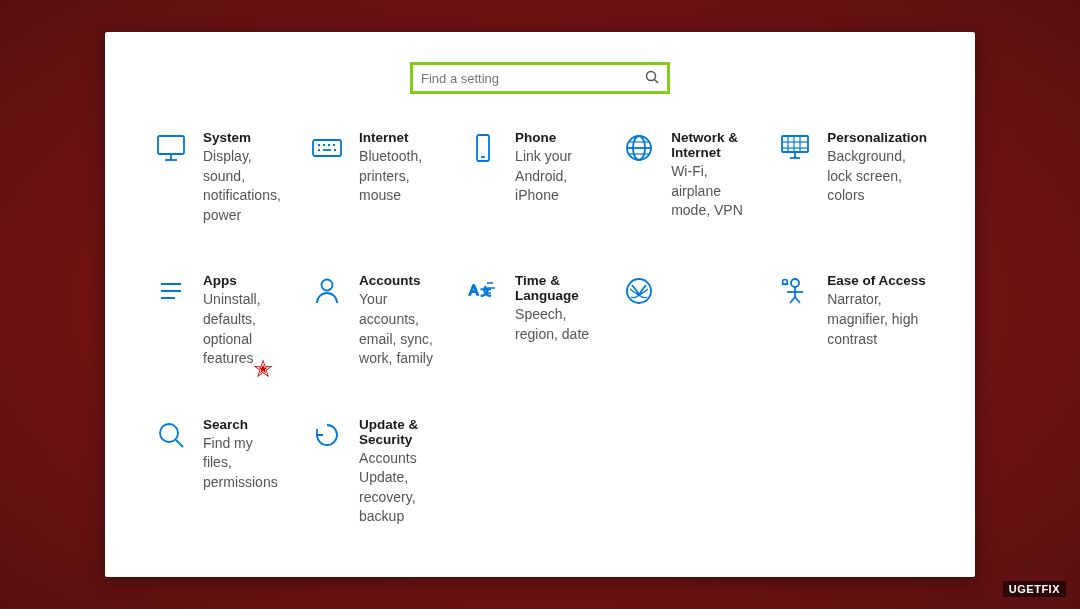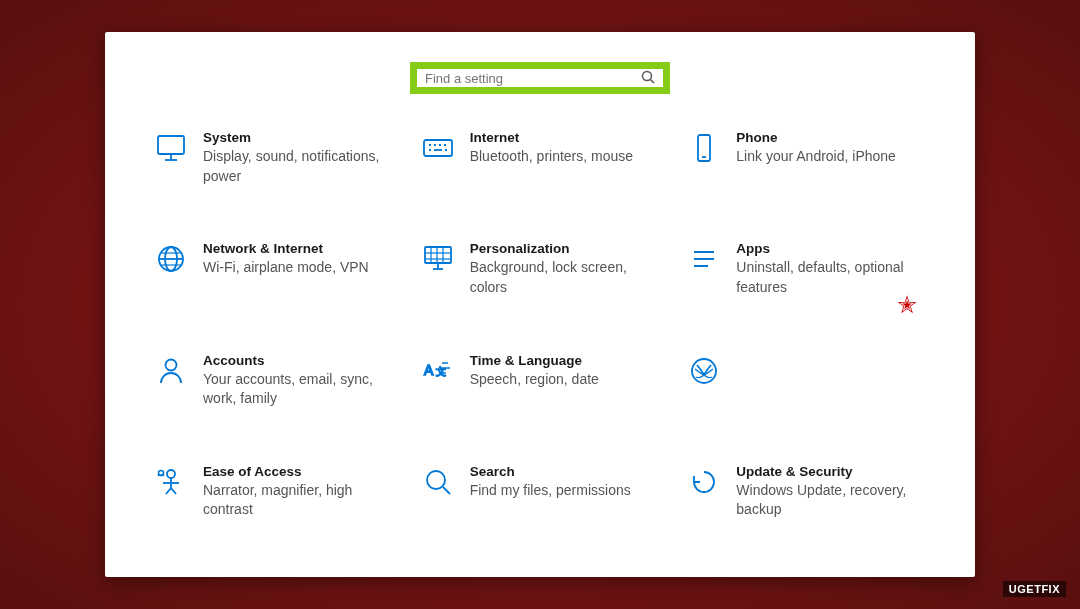--- a/index.html
+++ b/index.html
@@ -26,41 +26,41 @@
       box-shadow: 0 4px 20px rgba(0,0,0,0.4);
     }
     .search-bar-container {
       display: flex;
       justify-content: center;
       margin-bottom: 6px;
     }
     .search-bar {
       display: flex;
       align-items: center;
-      border: 7px solid #84cc16;
+      border: 3px solid #84cc16;
       width: 260px;
       height: 32px;
       padding: 0 8px;
       background: #fff;
     }
     .search-bar input {
       border: none;
       outline: none;
       flex: 1;
       font-size: 13px;
       color: #555;
       font-family: 'Segoe UI', Arial, sans-serif;
     }
     .search-icon-svg {
       color: #555;
       font-size: 14px;
     }
     .settings-grid {
       display: grid;
-      grid-template-columns: 1fr 1fr 1fr;
+      grid-template-columns: 1fr 1fr 1fr 1fr 1fr;
       gap: 18px 10px;
       flex: 1;
     }
     .settings-item {
       display: flex;
       align-items: flex-start;
       gap: 14px;
       padding: 10px 8px;
       cursor: pointer;
       border-radius: 2px;
@@ -300,20 +300,20 @@
   </div>
       <div class="settings-item">
     <div class="settings-icon">
       <svg viewBox="0 0 32 32">
             <path d="M16 6 C21.5 6 26 10.5 26 16 C26 21.5 21.5 26 16 26 C10.5 26 6 21.5 6 16" stroke="#0078d7" stroke-width="1.8" fill="none"></path>
             <polyline points="6,10 6,16 12,16" stroke="#0078d7" stroke-width="1.8" fill="none"></polyline>
           </svg>
     </div>
     <div class="settings-text">
       <span class="settings-title">Update &amp; Security</span>
-      <span class="settings-desc">Windows Update, recovery, backup</span>
+      <span class="settings-desc">Accounts Update, recovery, backup</span>
     </div>
 
   </div>
     </div>
 </div>
 
 <div class="ugetfix-watermark">UGETFIX</div>
 
 </body></html>

